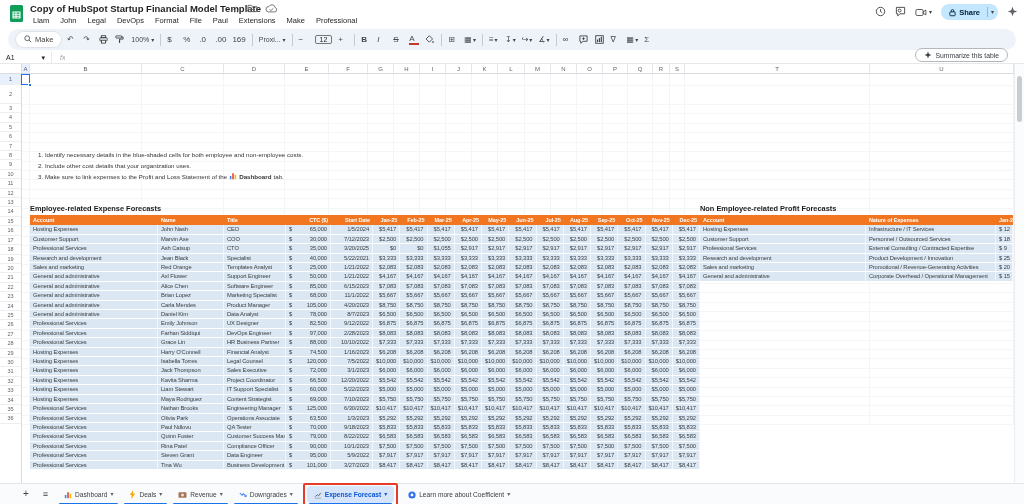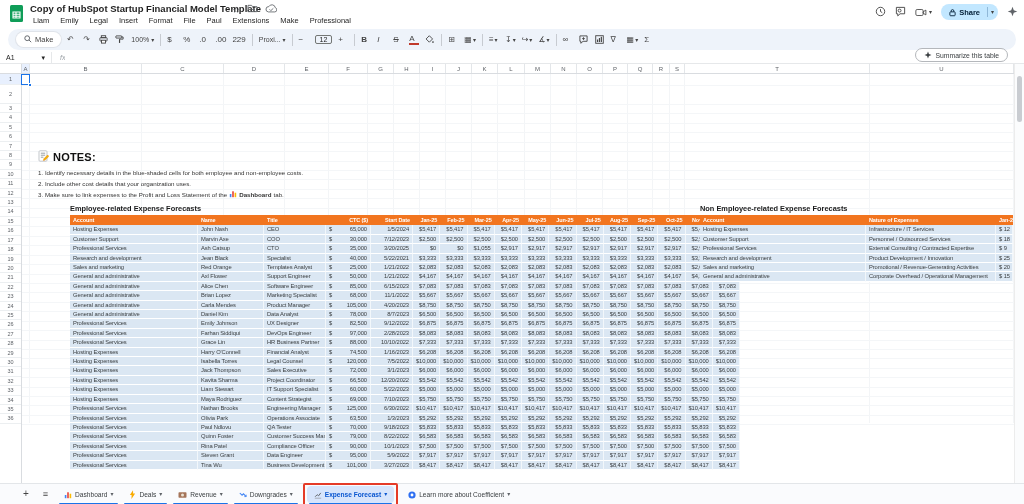--- a/index.html
+++ b/index.html
@@ -51,21 +51,21 @@
   .sel-a1{position:absolute;border:1.5px solid #1a73e8;background:transparent;z-index:5;}
   .sel-a1 .handle{position:absolute;right:-2.5px;bottom:-2.5px;width:3.5px;height:3.5px;background:#1a73e8;border:1px solid #fff;}
 
   
   .notes{position:absolute;left:38px;top:84px;z-index:2;}
   .notes-head{display:flex;align-items:center;gap:4px;}
   .notes-head b{font-size:11px;color:#111;letter-spacing:0.2px;}
   .note-line{font-size:6.2px;color:#333;margin-top:3.4px;white-space:nowrap;display:flex;align-items:center;gap:2px;}
 
   
-  .etable{position:absolute;left:30px;top:140px;z-index:2;margin-left:40px;}
+  .etable{position:absolute;left:30px;top:140px;z-index:2;}
   .ntable{position:absolute;left:700px;top:140px;width:313px;overflow:hidden;z-index:2;}
   .tbl-title{font-size:7.4px;font-weight:bold;color:#1b1b1b;height:11px;white-space:nowrap;}
   .thead{display:flex;height:10.4px;}
   .thead .cell{background:#F2751F;color:#fff;font-weight:bold;font-size:5.5px;line-height:10.4px;}
   .trow{display:flex;height:9.42px;}
   .cell{overflow:hidden;white-space:nowrap;font-size:5.8px;line-height:9.42px;color:#3c4043;padding:0 0 0 3px;flex:none;letter-spacing:-0.1px;}
   .trow .cell{background:#DBE7F3;border-bottom:1px solid #fff;border-right:1px solid rgba(255,255,255,.65);}
   .cell.r{text-align:right;padding:0 3px 0 0;}
   .cell.money{display:flex;justify-content:space-between;padding:0 3px;}
   .cell.money i{font-style:normal;}
@@ -103,23 +103,23 @@
             <path d="M1 1.5h4l1 1.5h5v5.5H1z" fill="none" stroke="#5f6368"></path>
             <path d="M4.5 6h3.5M6.7 4.6L8.2 6 6.7 7.4" stroke="#5f6368" fill="none"></path>
           </svg></span>
       <span><svg width="12" height="9" viewBox="0 0 14 10">
             <path d="M4 9a3.1 3.1 0 1 1 .5-6.2 4 4 0 0 1 7.5 1.3A2.5 2.5 0 0 1 11.4 9z" fill="none" stroke="#5f6368"></path>
             <path d="M5.3 6l1.5 1.5L9.7 4.8" stroke="#5f6368" fill="none"></path>
           </svg></span>
     </span>
     <div class="menubar">
         <span class="menu-item">Liam</span>
-        <span class="menu-item">Emily</span>
+        <span class="menu-item">John</span>
         <span class="menu-item">Legal</span>
-        <span class="menu-item">Insert</span>
+        <span class="menu-item">DevOps</span>
         <span class="menu-item">Format</span>
         <span class="menu-item">File</span>
         <span class="menu-item">Paul</span>
         <span class="menu-item">Extensions</span>
         <span class="menu-item">Make</span>
         <span class="menu-item">Professional</span>
       </div>
     <div class="top-right">
       <span><svg width="11" height="11" viewBox="0 0 12 12">
             <circle cx="6" cy="6" r="4.6" fill="none" stroke="#444"></circle>
@@ -177,21 +177,21 @@
       </span>
       <span class="tb-text">
         <span>100%</span>
         <span class="caret">▾</span>
       </span>
       <span class="tb-div"></span>
       <span class="tb-icon">$</span>
       <span class="tb-icon">%</span>
       <span class="tb-icon">.0</span>
       <span class="tb-icon">.00</span>
-      <span class="tb-icon">229</span>
+      <span class="tb-icon">169</span>
       <span class="tb-div"></span>
       <span class="tb-text">
         <span>Proxi...</span>
         <span class="caret">▾</span>
       </span>
       <span class="tb-div"></span>
       <span class="tb-icon">−</span>
       <span class="tb-box">12</span>
       <span class="tb-icon">+</span>
       <span class="tb-div"></span>
@@ -369,28 +369,20 @@
         <div class="hline" style="top: 322.02px;"></div>
         <div class="hline" style="top: 331.44px;"></div>
         <div class="hline" style="top: 340.86px;"></div>
         <div class="hline" style="top: 350.28px;"></div>
       </div>
     <div class="sel-a1" style="left: 21px; top: 10px; width: 9px; height: 11px;">
         <span class="handle"></span>
       </div>
 
     <div class="notes">
-      <div class="notes-head">
-        <span><svg width="11" height="12" viewBox="0 0 11 12">
-              <rect x="1" y="0.8" width="8" height="10.4" rx="1" fill="#fff" stroke="#c3c7cb"></rect>
-              <path d="M2.8 3.2h4.4M2.8 5.2h4.4M2.8 7.2h2.6" stroke="#9aa0a6"></path>
-              <path d="M5.8 8.8l3.8-3.8 1.3 1.3-3.8 3.8-1.7.4z" fill="#F4B400" stroke="#E37400" stroke-width="0.4"></path>
-            </svg></span>
-        <b>NOTES:</b>
-      </div>
       <div id="note-lines">
           <div class="note-line">1. Identify necessary details in the blue-shaded cells for both employee and non-employee costs.</div>
           <div class="note-line">2. Include other cost details that your organization uses.</div>
           <div class="note-line">
             <span>3. Make sure to link expenses to the Profit and Loss Statement of the</span>
             <span><svg width="8" height="8" viewBox="0 0 10 10">
                 <rect x="1" y="5" width="2" height="4" fill="#4285F4"></rect>
                 <rect x="4" y="1.6" width="2" height="7.4" fill="#EA4335"></rect>
                 <rect x="7" y="3.4" width="2" height="5.6" fill="#FBBC04"></rect>
               </svg></span>
@@ -991,21 +983,21 @@
             <div class="cell r" style="width: 27.25px;">$8,417</div>
             <div class="cell r" style="width: 27.25px;">$8,417</div>
             <div class="cell r" style="width: 27.25px;">$8,417</div>
             <div class="cell r" style="width: 27.25px;">$8,417</div>
             <div class="cell r" style="width: 27.25px;">$8,417</div>
           </div>
         </div>
     </div>
 
     <div class="ntable">
-      <div class="tbl-title">Non Employee-related Expense Forecasts</div>
+      <div class="tbl-title">Non Employee-related Profit Forecasts</div>
       <div class="thead" id="nt-head">
           <div class="cell" style="width: 166px;">Account</div>
           <div class="cell" style="width: 130px;">Nature of Expenses</div>
           <div class="cell" style="width: 17px;">Jan-25</div>
         </div>
       <div id="nt-body">
           <div class="trow">
             <div class="cell" style="width: 166px;">Hosting Expenses</div>
             <div class="cell" style="width: 130px;">Infrastructure / IT Services</div>
             <div class="cell" style="width: 17px;">$ 12</div>

